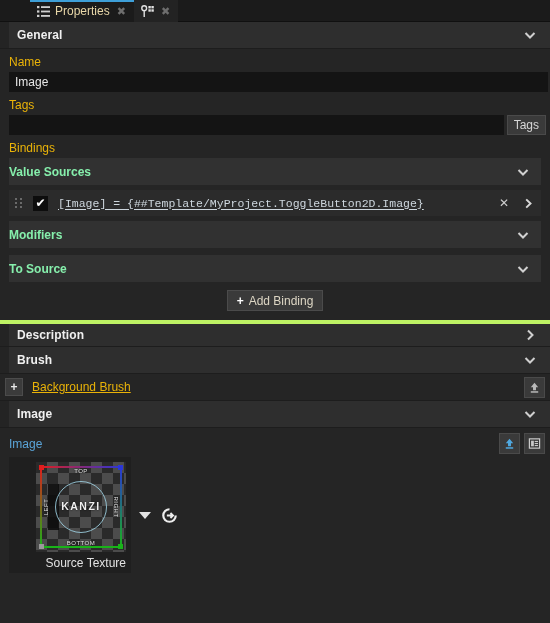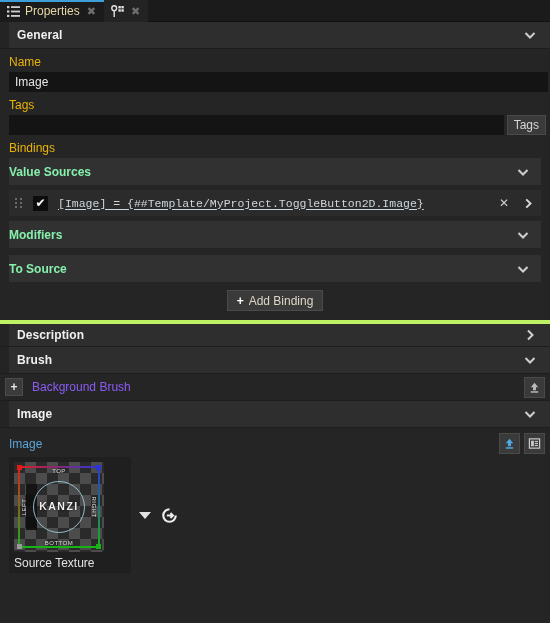--- a/index.html
+++ b/index.html
@@ -14,20 +14,21 @@
     overflow: hidden;
   }
 
   
   .tabbar {
     height: 22px;
     background: #1b1b1b;
     display: flex;
     align-items: stretch;
     border-bottom: 1px solid #101010;
+    padding-left: 30px;
   }
   .tab {
     display: flex;
     align-items: center;
     gap: 5px;
     padding: 0 6px 0 7px;
     height: 22px;
     position: relative;
     cursor: default;
   }
@@ -227,21 +228,21 @@
     width: 18px; height: 18px;
     background: #3b3b3b;
     border: 1px solid #4c4c4c;
     color: #e8e8e8;
     font-size: 12px;
     font-weight: bold;
     display: flex; align-items: center; justify-content: center;
     cursor: pointer;
     margin-right: 9px;
   }
-  .proprow-label { color: #8b5cf6; font-size: 12px; }
+  .proprow-label { color: #eab308; font-size: 12px; text-decoration: underline; }
   .sqbtn {
     width: 21px; height: 21px;
     background: #3a3a3a;
     border: 1px solid #4a4a4a;
     display: flex; align-items: center; justify-content: center;
     cursor: pointer;
     margin-left: auto;
   }
   .sqbtn + .sqbtn { margin-left: 4px; }
 
@@ -258,21 +259,21 @@
     display: flex;
     align-items: center;
     padding: 0 0 0 9px;
   }
   .thumbcard {
     width: 122px;
     background: #1f1f1f;
     padding: 5px 5px 3px 5px;
     display: flex;
     flex-direction: column;
-    align-items: flex-start;
+    align-items: flex-end;
     cursor: pointer;
   }
   .thumb {
     width: 90px; height: 90px;
     position: relative;
     background: #303030;
     overflow: hidden;
   }
   .thumb-caption {
     color: #e2e2e2;

